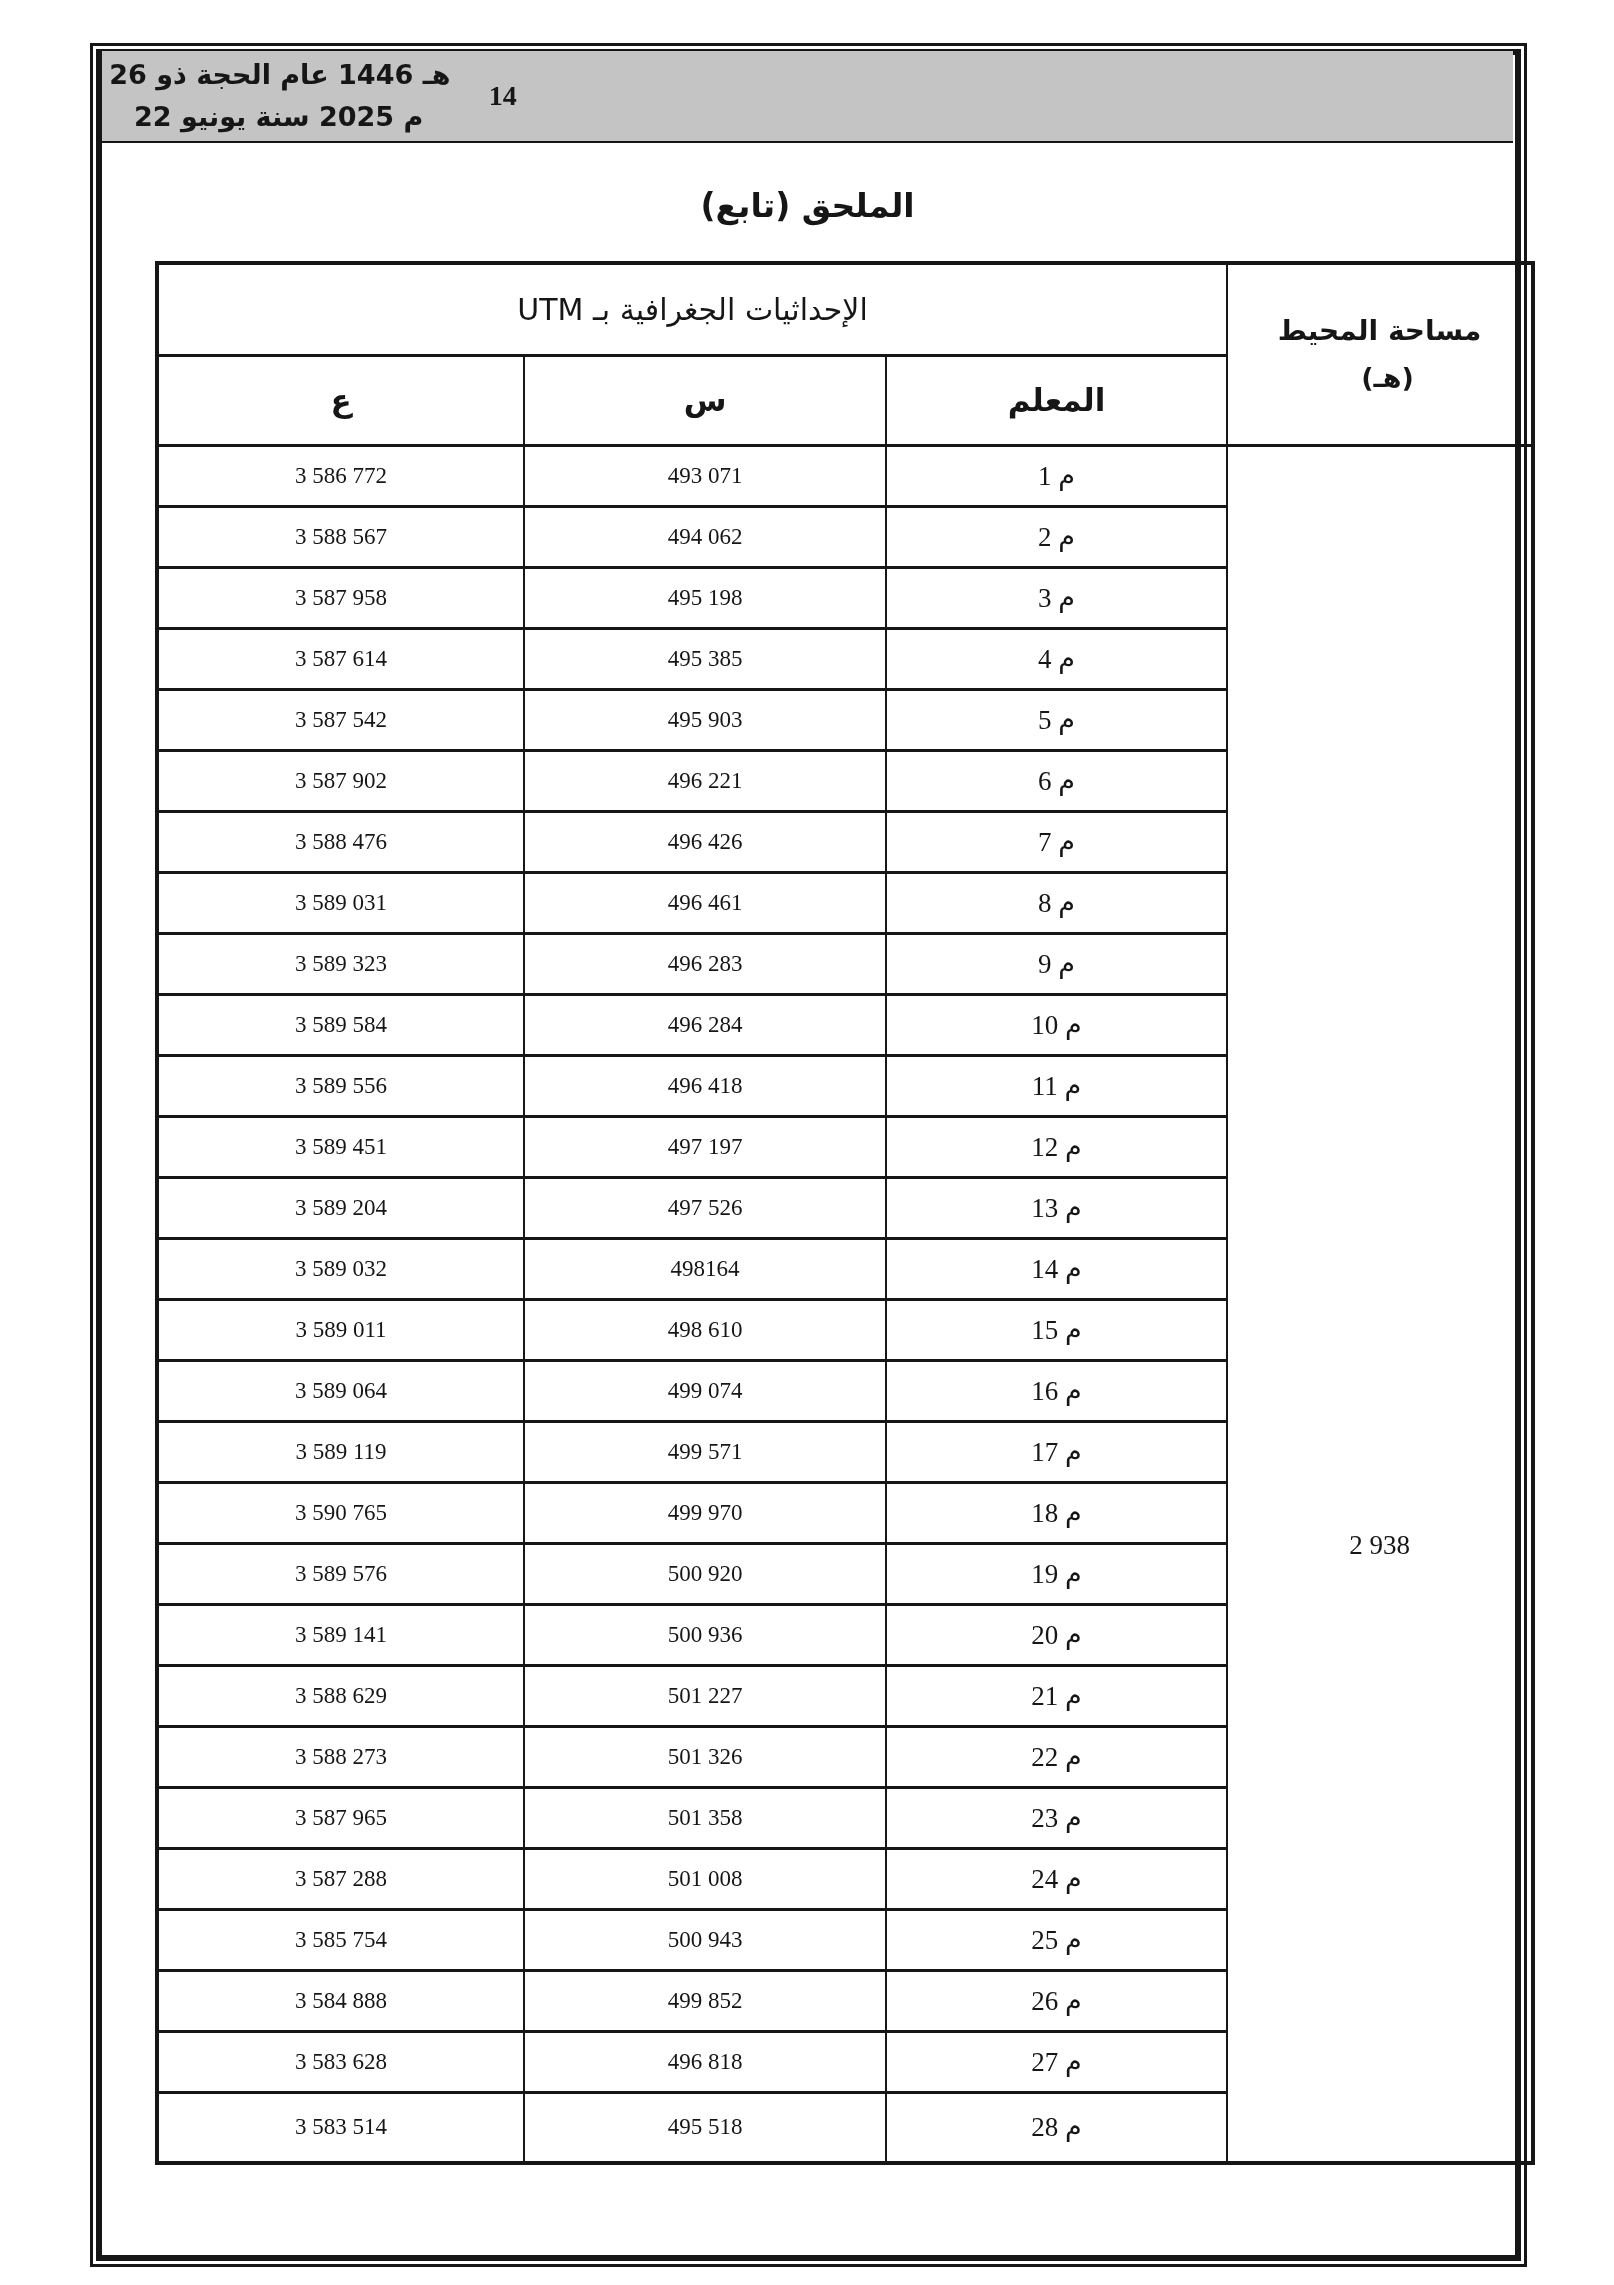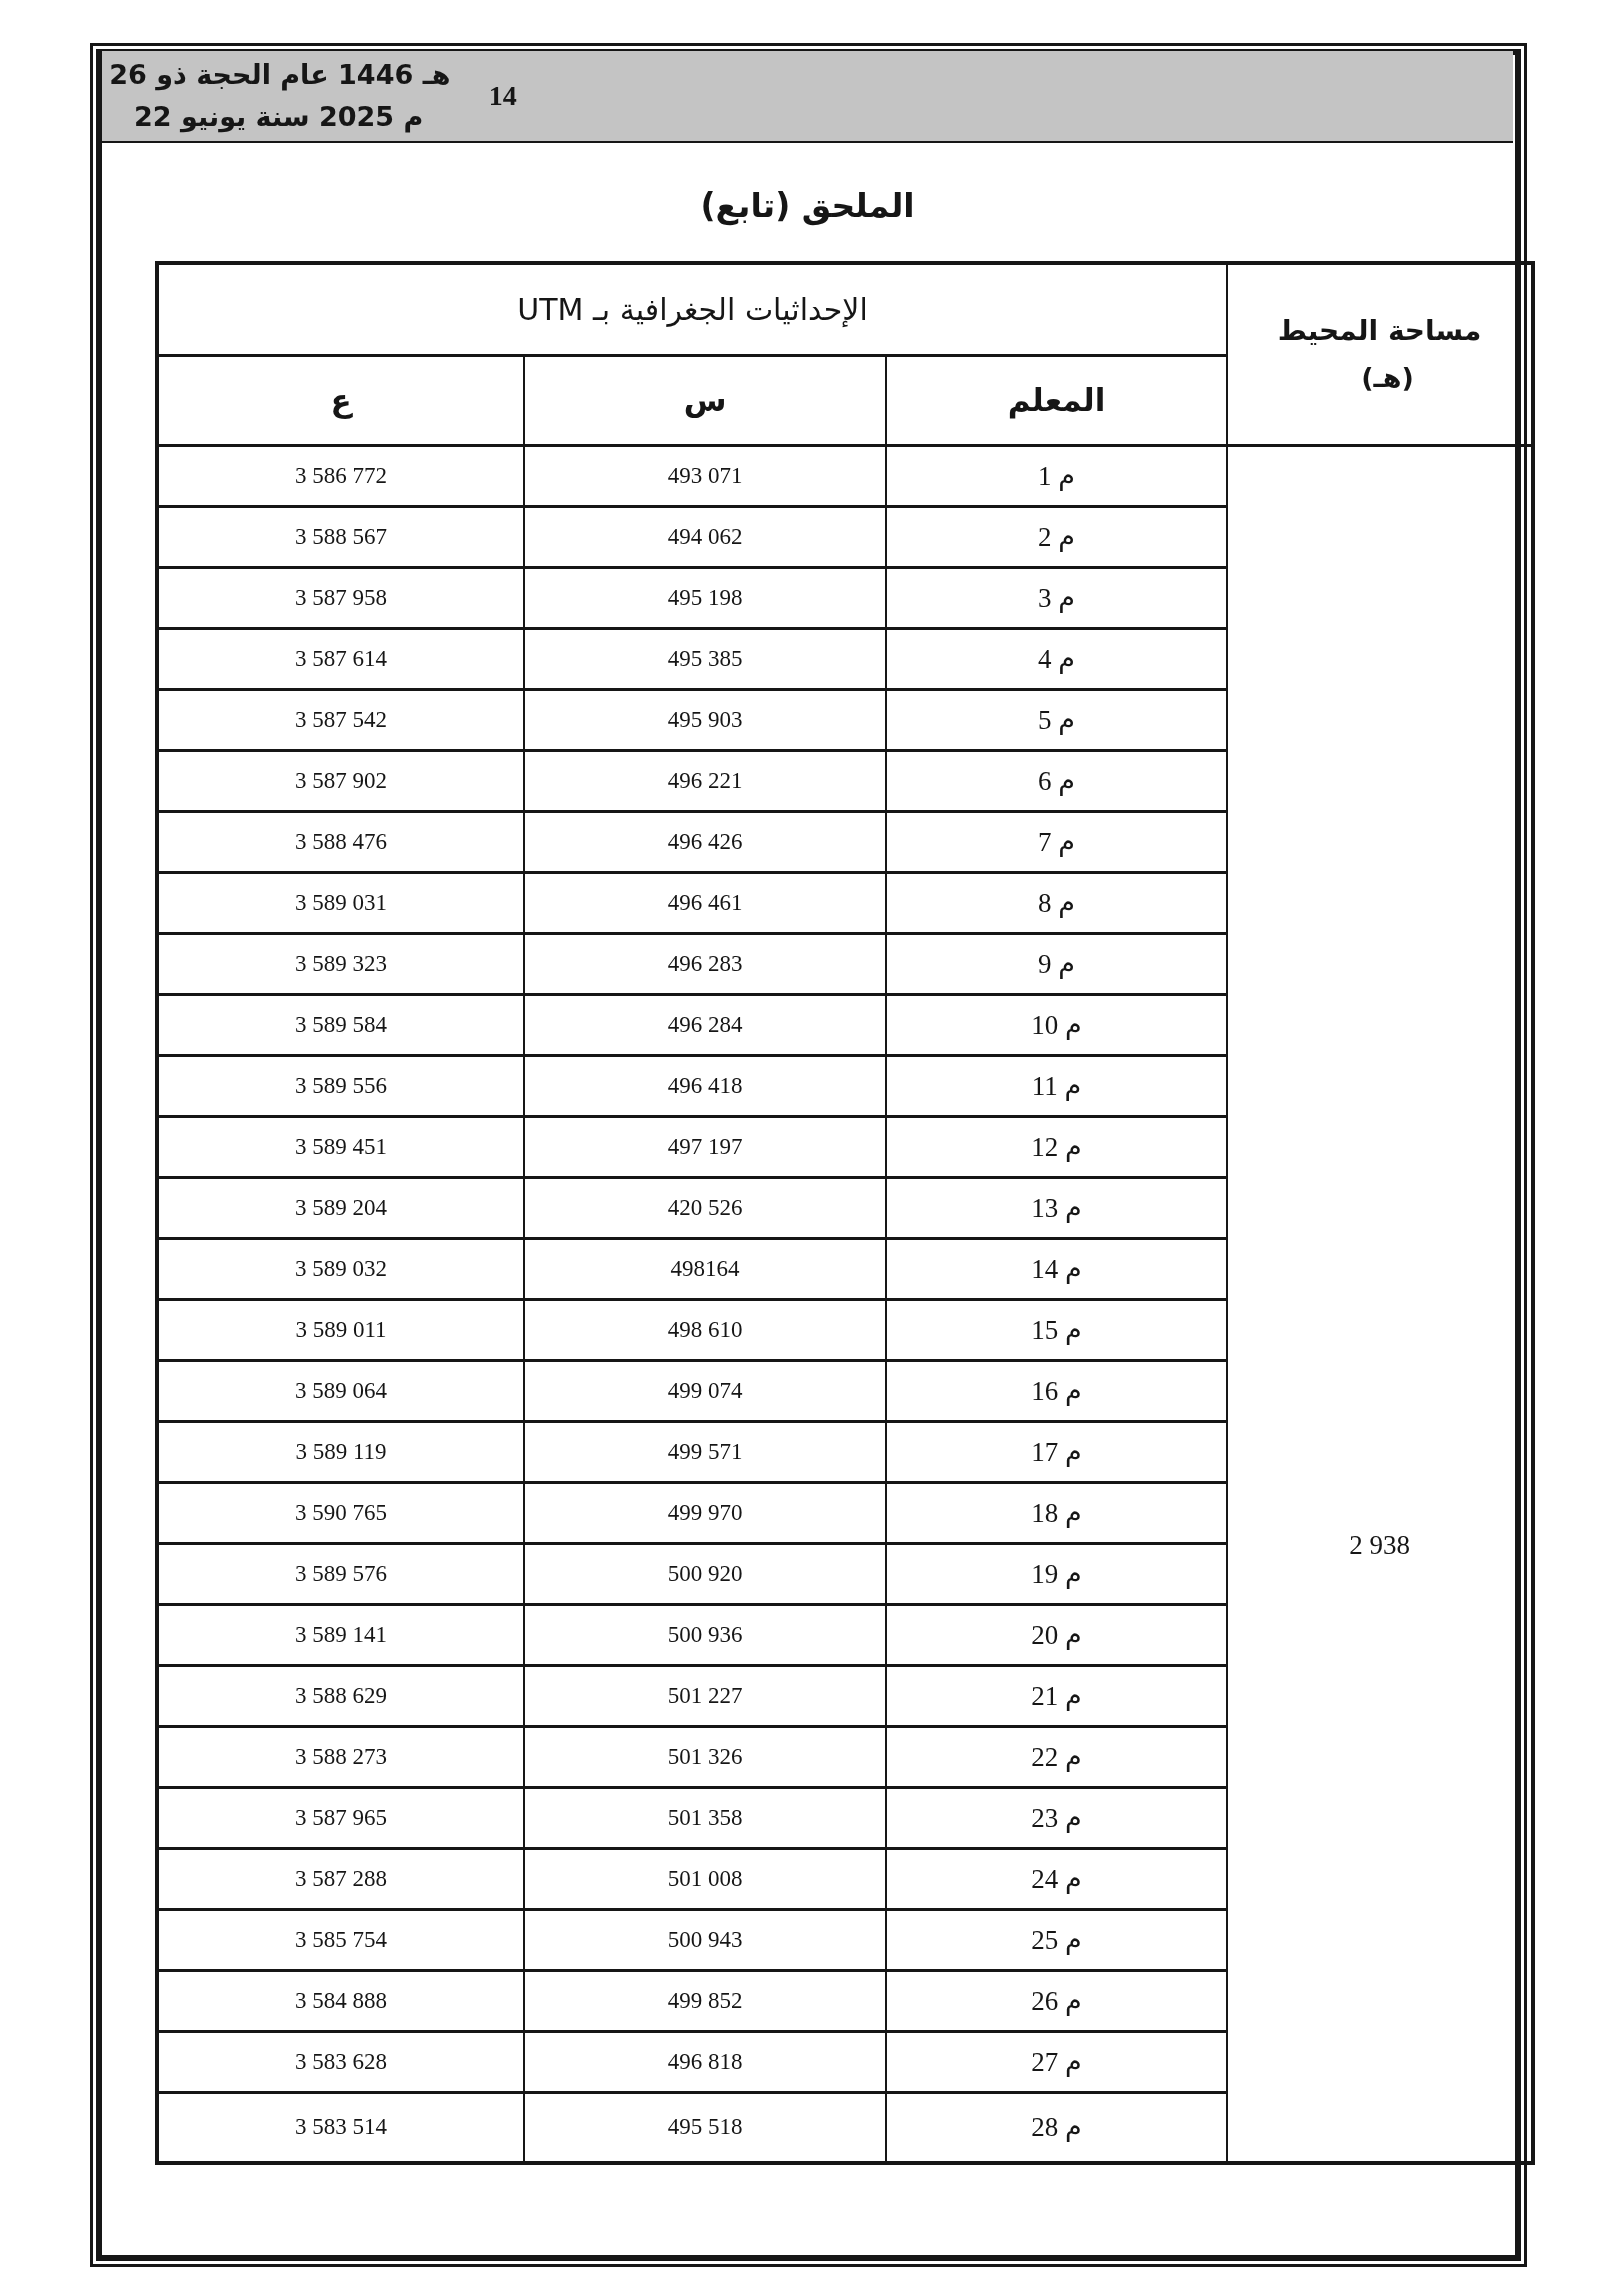--- a/index.html
+++ b/index.html
@@ -174,21 +174,21 @@
           <td class="num">496 418</td>
           <td class="num">3 589 556</td>
         </tr>
         <tr>
           <td class="marker-cell">م 12</td>
           <td class="num">497 197</td>
           <td class="num">3 589 451</td>
         </tr>
         <tr>
           <td class="marker-cell">م 13</td>
-          <td class="num">420 526</td>
+          <td class="num">497 526</td>
           <td class="num">3 589 204</td>
         </tr>
         <tr>
           <td class="marker-cell">م 14</td>
           <td class="num">498164</td>
           <td class="num">3 589 032</td>
         </tr>
         <tr>
           <td class="marker-cell">م 15</td>
           <td class="num">498 610</td>

